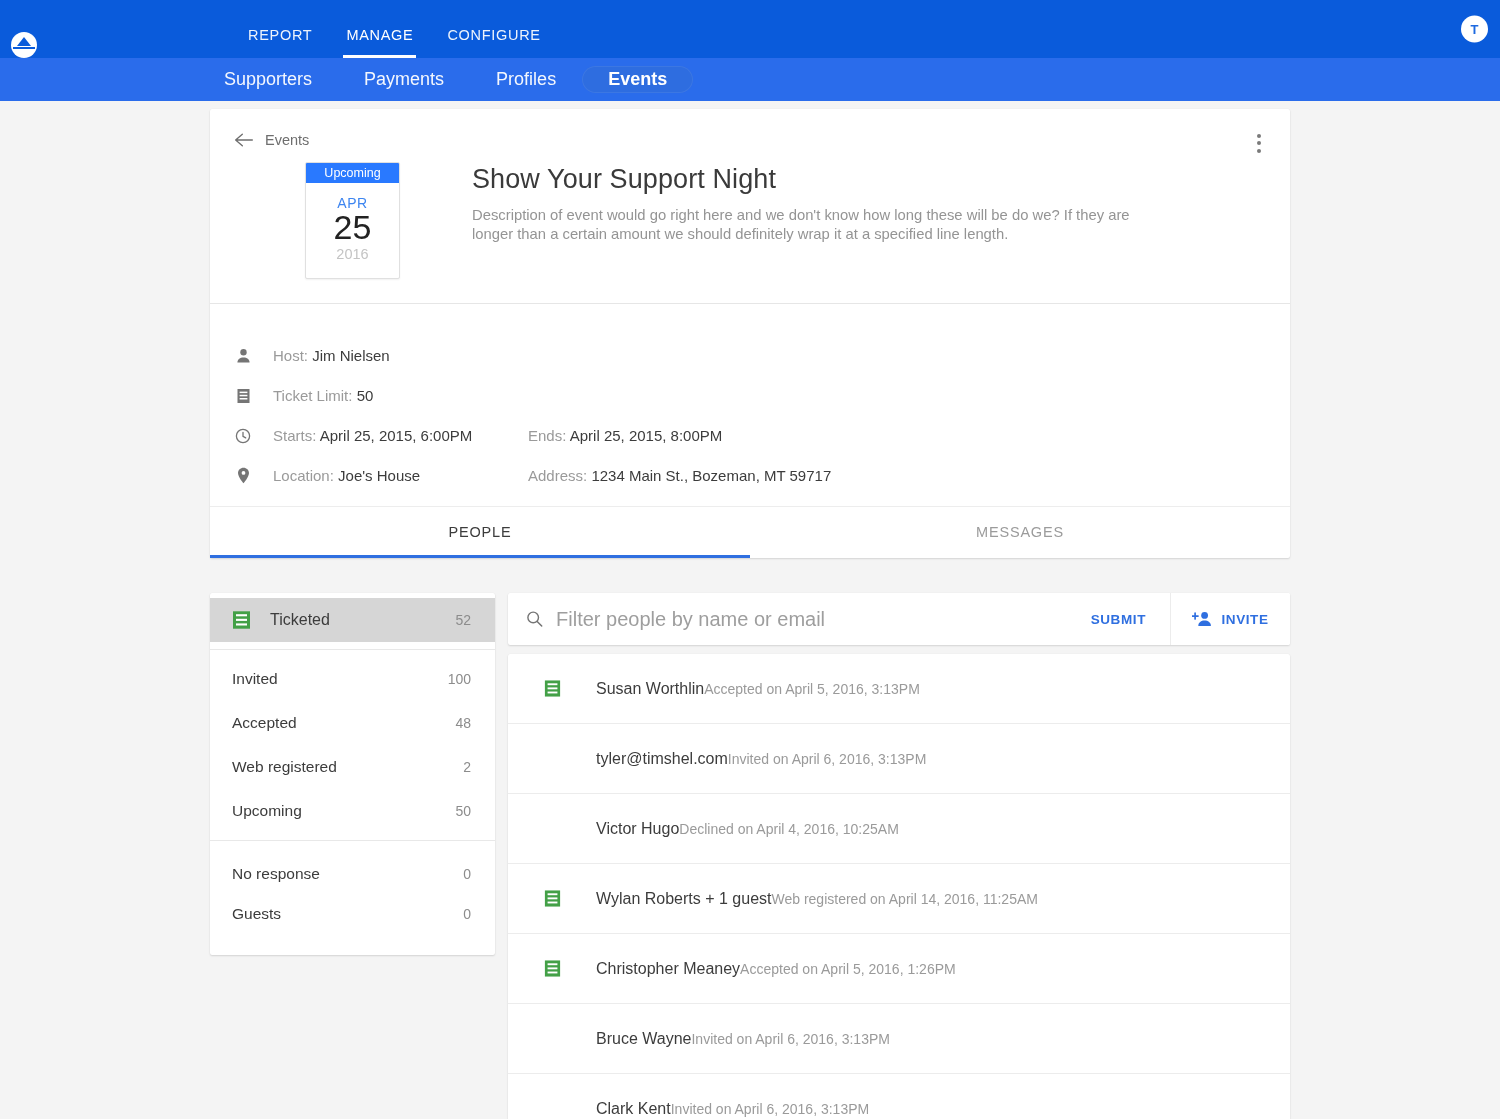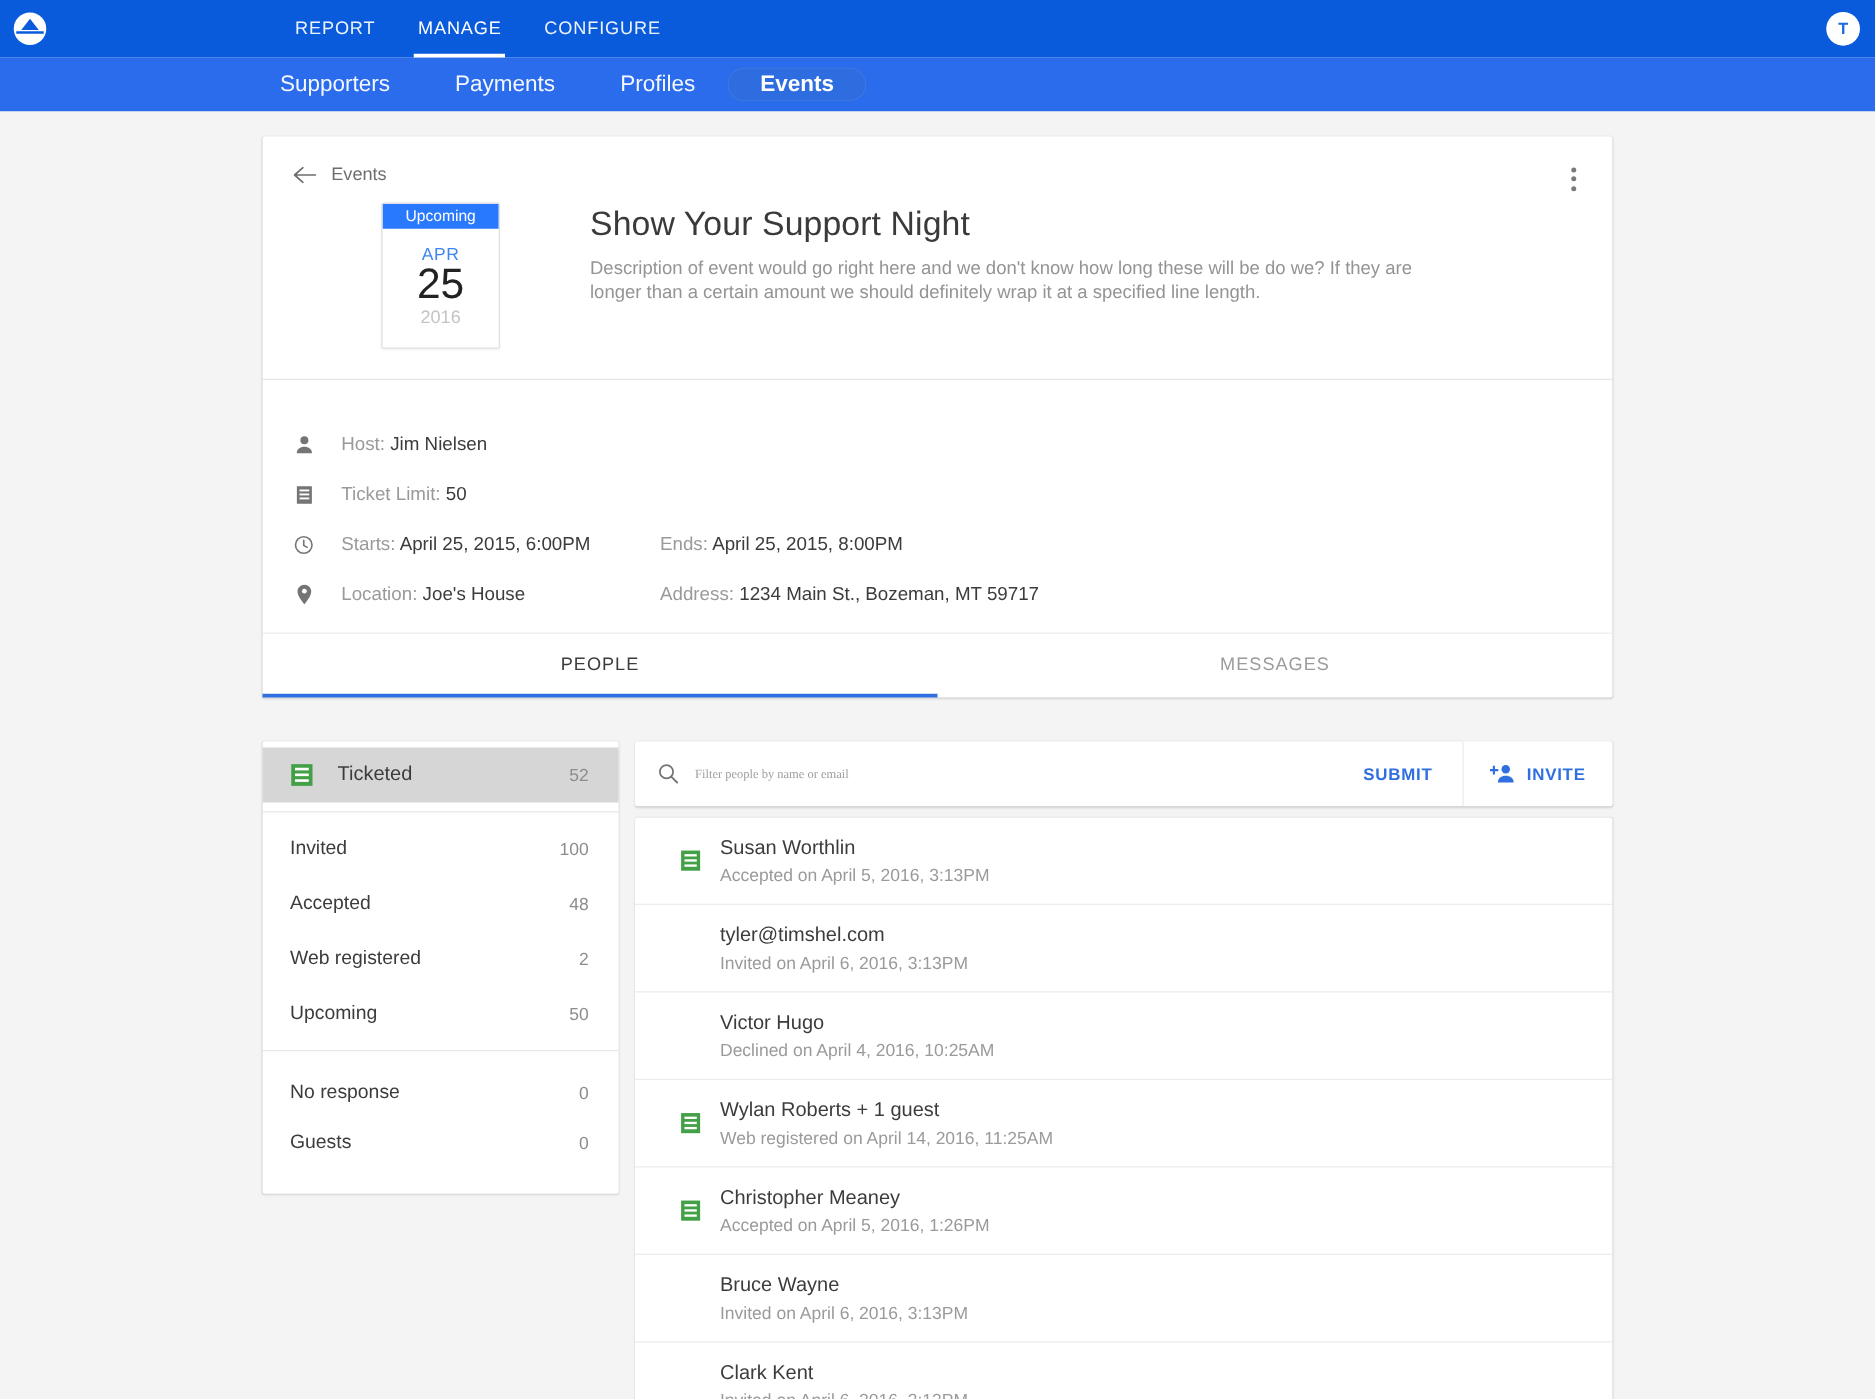--- a/index.html
+++ b/index.html
@@ -7,25 +7,26 @@
     width: 1500px;
     height: 1119px;
     background: #f4f4f4;
     font-family: "Liberation Sans", sans-serif;
     -webkit-font-smoothing: antialiased;
     overflow: hidden;
   }
 
   
   .topbar {
-    height: 46px;
+    height: 58px;
     background: #0a5bdb;
     display: flex;
-    align-items: center;
+    align-items: flex-end;
     position: relative;
+    gap: 12px;
   }
   .logo {
     width: 26px; height: 26px;
     margin-left: 11px;
     border-radius: 50%;
     background: #ffffff;
     display: flex; align-items: flex-end; justify-content: center;
     position: relative;
     overflow: hidden;
     flex: 0 0 auto;
@@ -234,25 +235,25 @@
     background: #fff;
     border-radius: 2px;
     box-shadow: 0 1px 2px rgba(0,0,0,0.13), 0 0 1px rgba(0,0,0,0.08);
     display: flex;
     align-items: stretch;
     overflow: hidden;
   }
   .search-wrap { flex: 1; display: flex; align-items: center; padding-left: 18px; }
   .search-input {
     border: 0; outline: 0;
-    font-size: 10px;
+    font-size: 20px;
     color: #0f172a;
     margin-left: 13px;
     width: 100%;
-    font-family: Liberation Serif, serif;
+    font-family: Liberation Sans, sans-serif;
     background: transparent;
   }
   .search-input::placeholder { color: #9e9e9e; }
   .submit-btn {
     display: flex; align-items: center;
     padding: 0 24px 0 10px;
     color: #2f6fe0;
     font-size: 13.5px;
     font-weight: 600;
     letter-spacing: 0.6px;
@@ -284,21 +285,21 @@
   }
   .person {
     height: 70px;
     display: flex;
     align-items: center;
     padding: 0 18px;
     border-bottom: 1px solid #ececec;
     cursor: pointer;
   }
   .person .p-ico { width: 50px; flex: 0 0 50px; display: flex; align-items: center; padding-left: 18px; }
-  .person .p-body { display: flex; flex-direction: column; justify-content: center; }
+  .person .p-body { display: flex; flex-direction: row; justify-content: center; margin-left: 20px; }
   .p-name { font-size: 16px; color: #3c3c3c; line-height: 21px; }
   .p-sub { font-size: 14px; color: #9a9a9a; line-height: 20px; margin-top: 1px; }
 
   
   .tkt { display: block; }
 </style>
 </head>
 <body>
 
 <div class="topbar">

